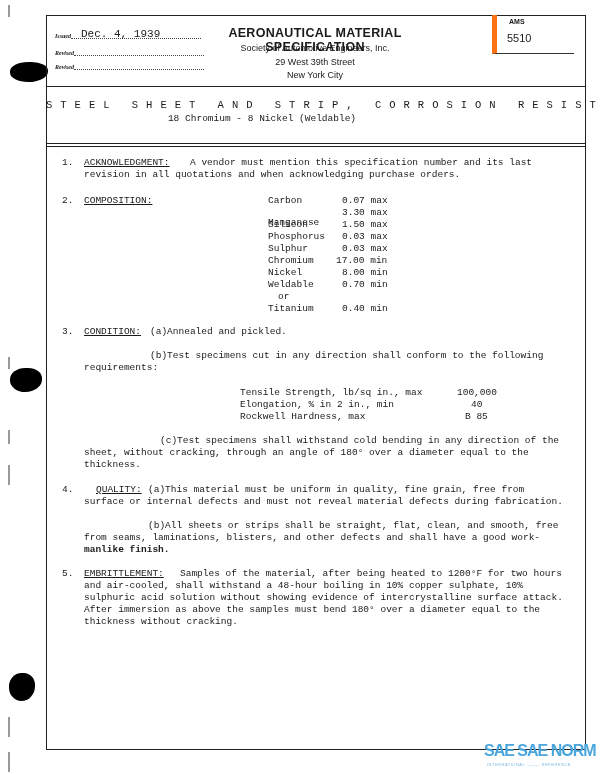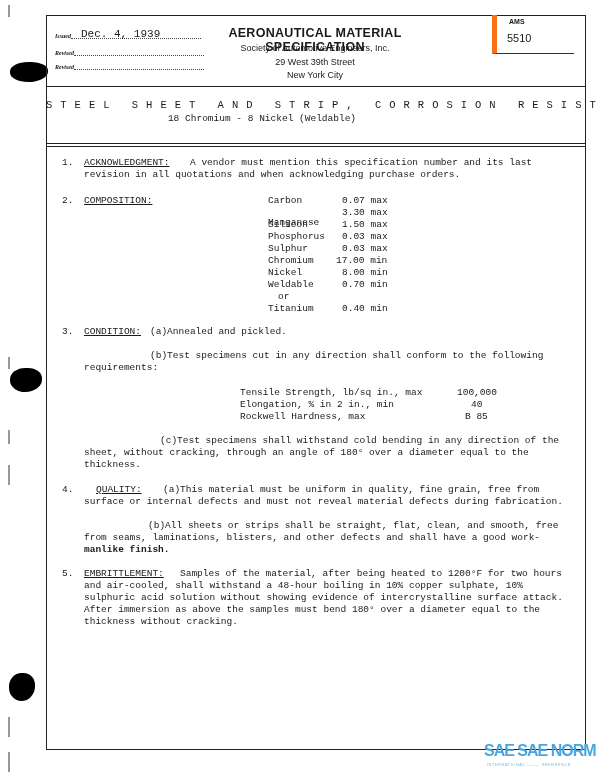--- a/index.html
+++ b/index.html
@@ -104,21 +104,21 @@
   <div class="p" style="left:471px;top:399px;">40</div>
   <div class="p" style="left:240px;top:411px;">Rockwell Hardness, max</div>
   <div class="p" style="left:465px;top:411px;">B 85</div>
 </div>
 <div class="p" style="left:160px;top:435px;">(c)Test specimens shall withstand cold bending in any direction of the</div>
 <div class="p" style="left:84px;top:447px;">sheet, without cracking, through an angle of 180° over a diameter equal to the</div>
 <div class="p" style="left:84px;top:459px;">thickness.</div>
 
 <div class="p" style="left:62px;top:484px;">4.</div>
 <div class="p u" style="left:96px;top:484px;">QUALITY:</div>
-<div class="p" style="left:148px;top:484px;margin-left:15px;">(a)This material must be uniform in quality, fine grain, free from</div>
+<div class="p" style="left:148px;top:484px;">(a)This material must be uniform in quality, fine grain, free from</div>
 <div class="p" style="left:84px;top:496px;">surface or internal defects and must not reveal material defects during fabrication.</div>
 <div class="p" style="left:148px;top:520px;">(b)All sheets or strips shall be straight, flat, clean, and smooth, free</div>
 <div class="p" style="left:84px;top:532px;">from seams, laminations, blisters, and other defects and shall have a good work-</div>
 <div class="p" style="left:84px;top:544px;font-weight:bold;">manlike finish.</div>
 
 <div class="p" style="left:62px;top:568px;">5.</div>
 <div class="p u" style="left:84px;top:568px;">EMBRITTLEMENT:</div>
 <div class="p" style="left:180px;top:568px;">Samples of the material, after being heated to 1200°F for two hours</div>
 <div class="p" style="left:84px;top:580px;">and air-cooled, shall withstand a 48-hour boiling in 10% copper sulphate, 10%</div>
 <div class="p" style="left:84px;top:592px;">sulphuric acid solution without showing evidence of intercrystalline surface attack.</div>

